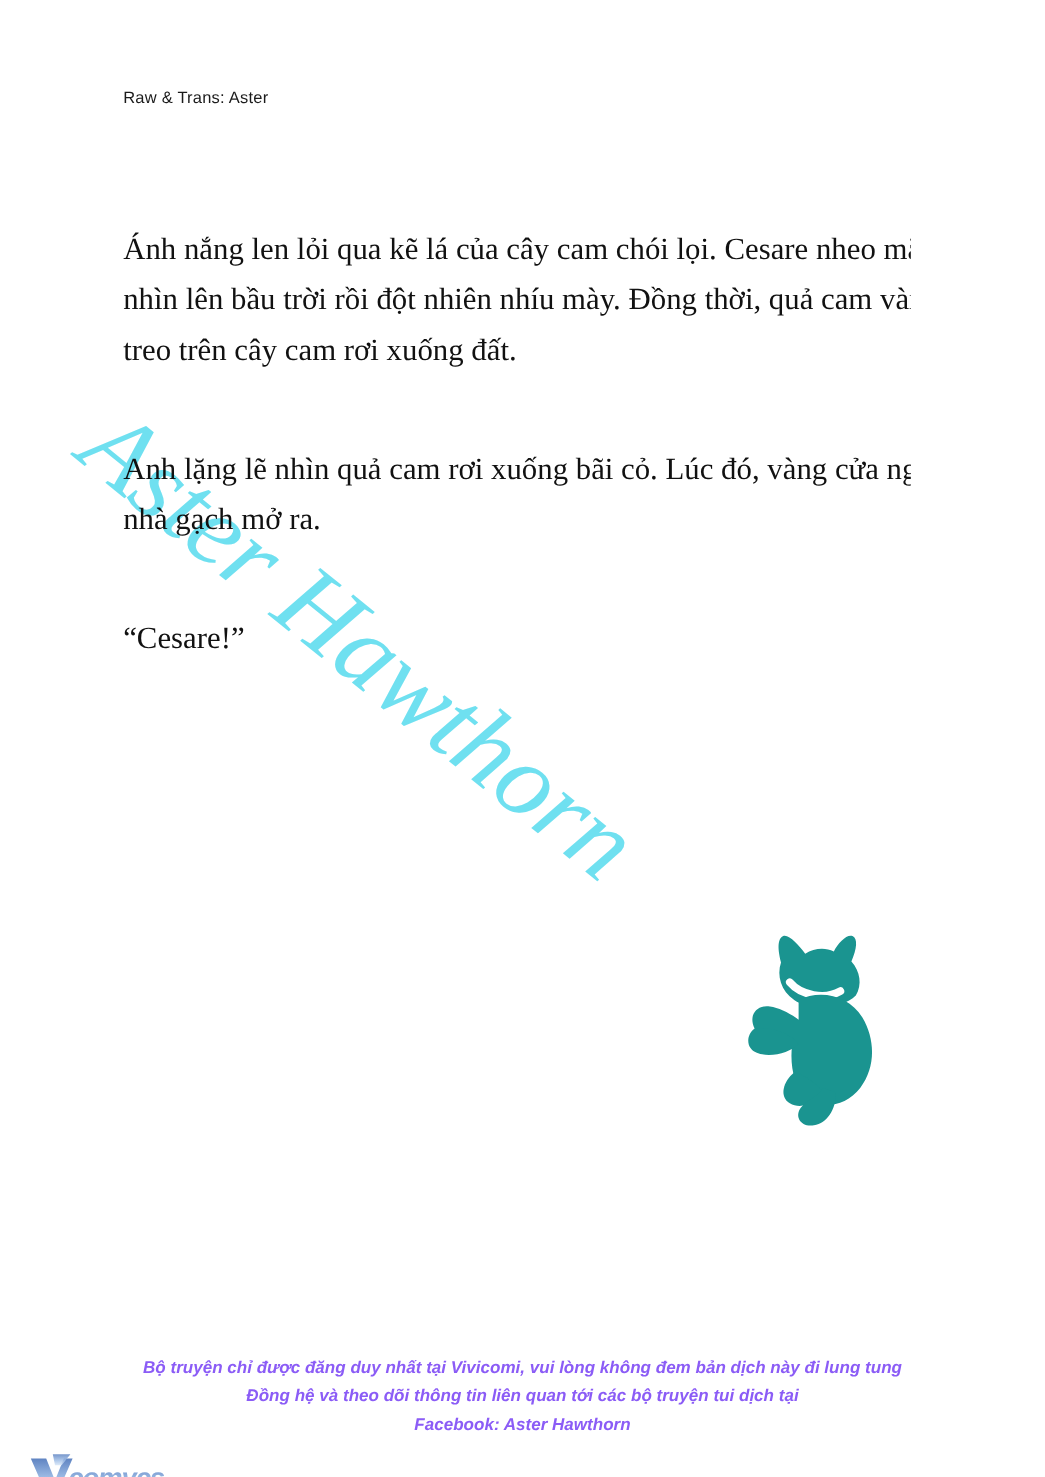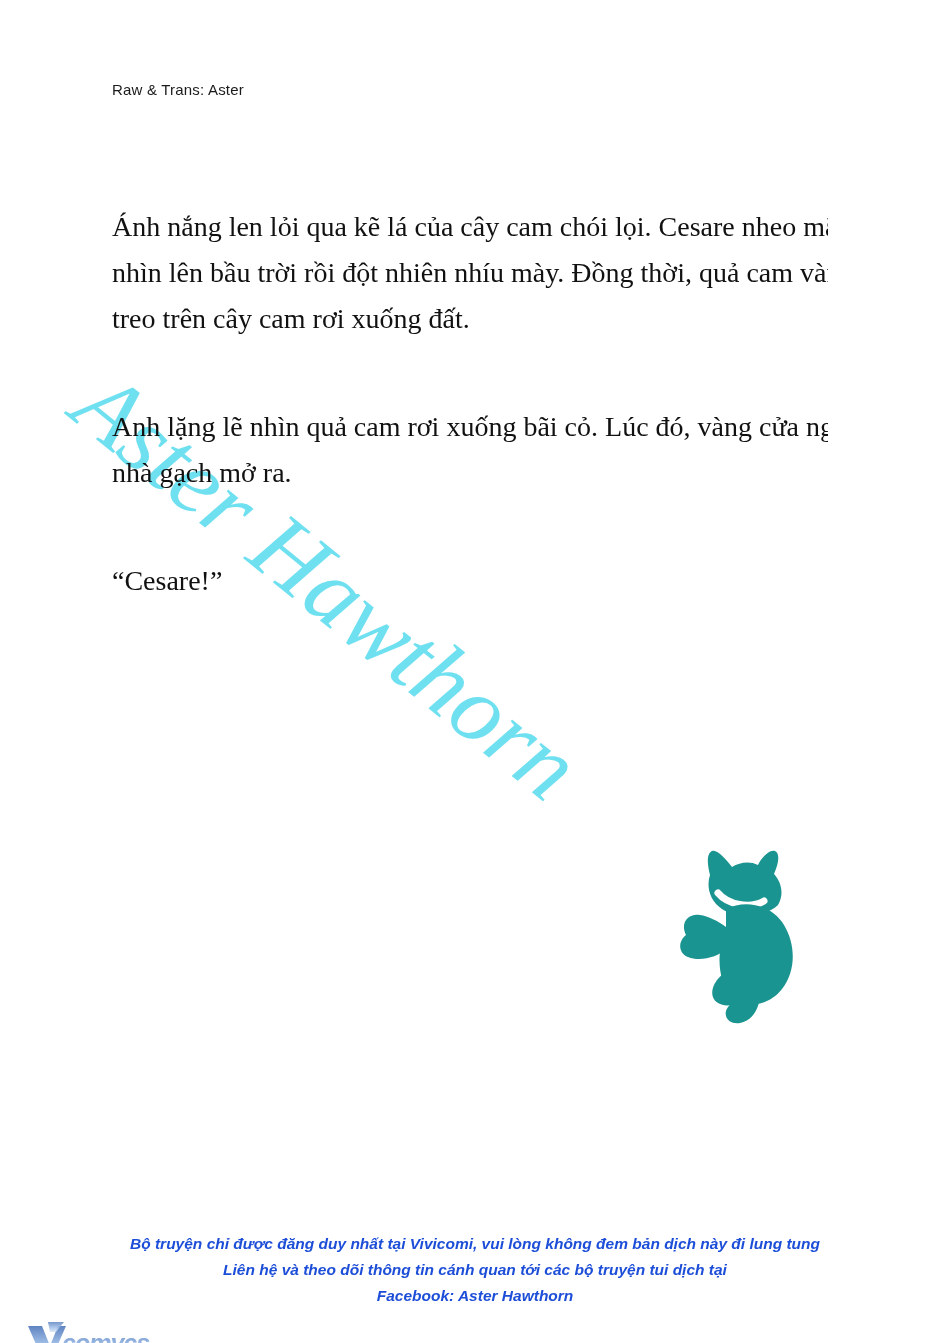--- a/index.html
+++ b/index.html
@@ -86,21 +86,21 @@
     position: absolute;
     left: 0;
     top: 1207px;
     width: 950px;
     text-align: center;
     font-family: "Liberation Sans", "DejaVu Sans", sans-serif;
     font-style: italic;
     font-weight: bold;
     font-size: 15.5px;
     line-height: 26px;
-    color: #1d4ed8;
+    color: #8b5cf6;
   }
   .footer-notice div { white-space: nowrap; }
 
   
   .site-logo {
     position: absolute;
     left: 22px;
     top: 1292px;
     width: 150px;
     height: 50px;
@@ -158,21 +158,21 @@
 
         <path d="M112 146 C112 162 104 174 92 176
                  C80 178 74 168 80 160
                  C86 152 96 150 100 142 Z"></path>
       </g>
     </svg>
   </div>
 
   <div class="footer-notice">
     <div>Bộ truyện chỉ được đăng duy nhất tại Vivicomi, vui lòng không đem bản dịch này đi lung tung</div>
-    <div>Liên hệ và theo dõi thông tin cánh quan tới các bộ truyện tui dịch tại</div>
+    <div>Đồng hệ và theo dõi thông tin liên quan tới các bộ truyện tui dịch tại</div>
     <div>Facebook: Aster Hawthorn</div>
   </div>
 
   <div class="site-logo">
     <svg viewBox="0 0 150 50" xmlns="http://www.w3.org/2000/svg" aria-hidden="true">
       <defs>
         <linearGradient id="lgGrad" x1="0" y1="0" x2="0" y2="1">
           <stop offset="0%" stop-color="#5f84c2"></stop>
           <stop offset="55%" stop-color="#9fbde6"></stop>
           <stop offset="100%" stop-color="#d7e6f7"></stop>

